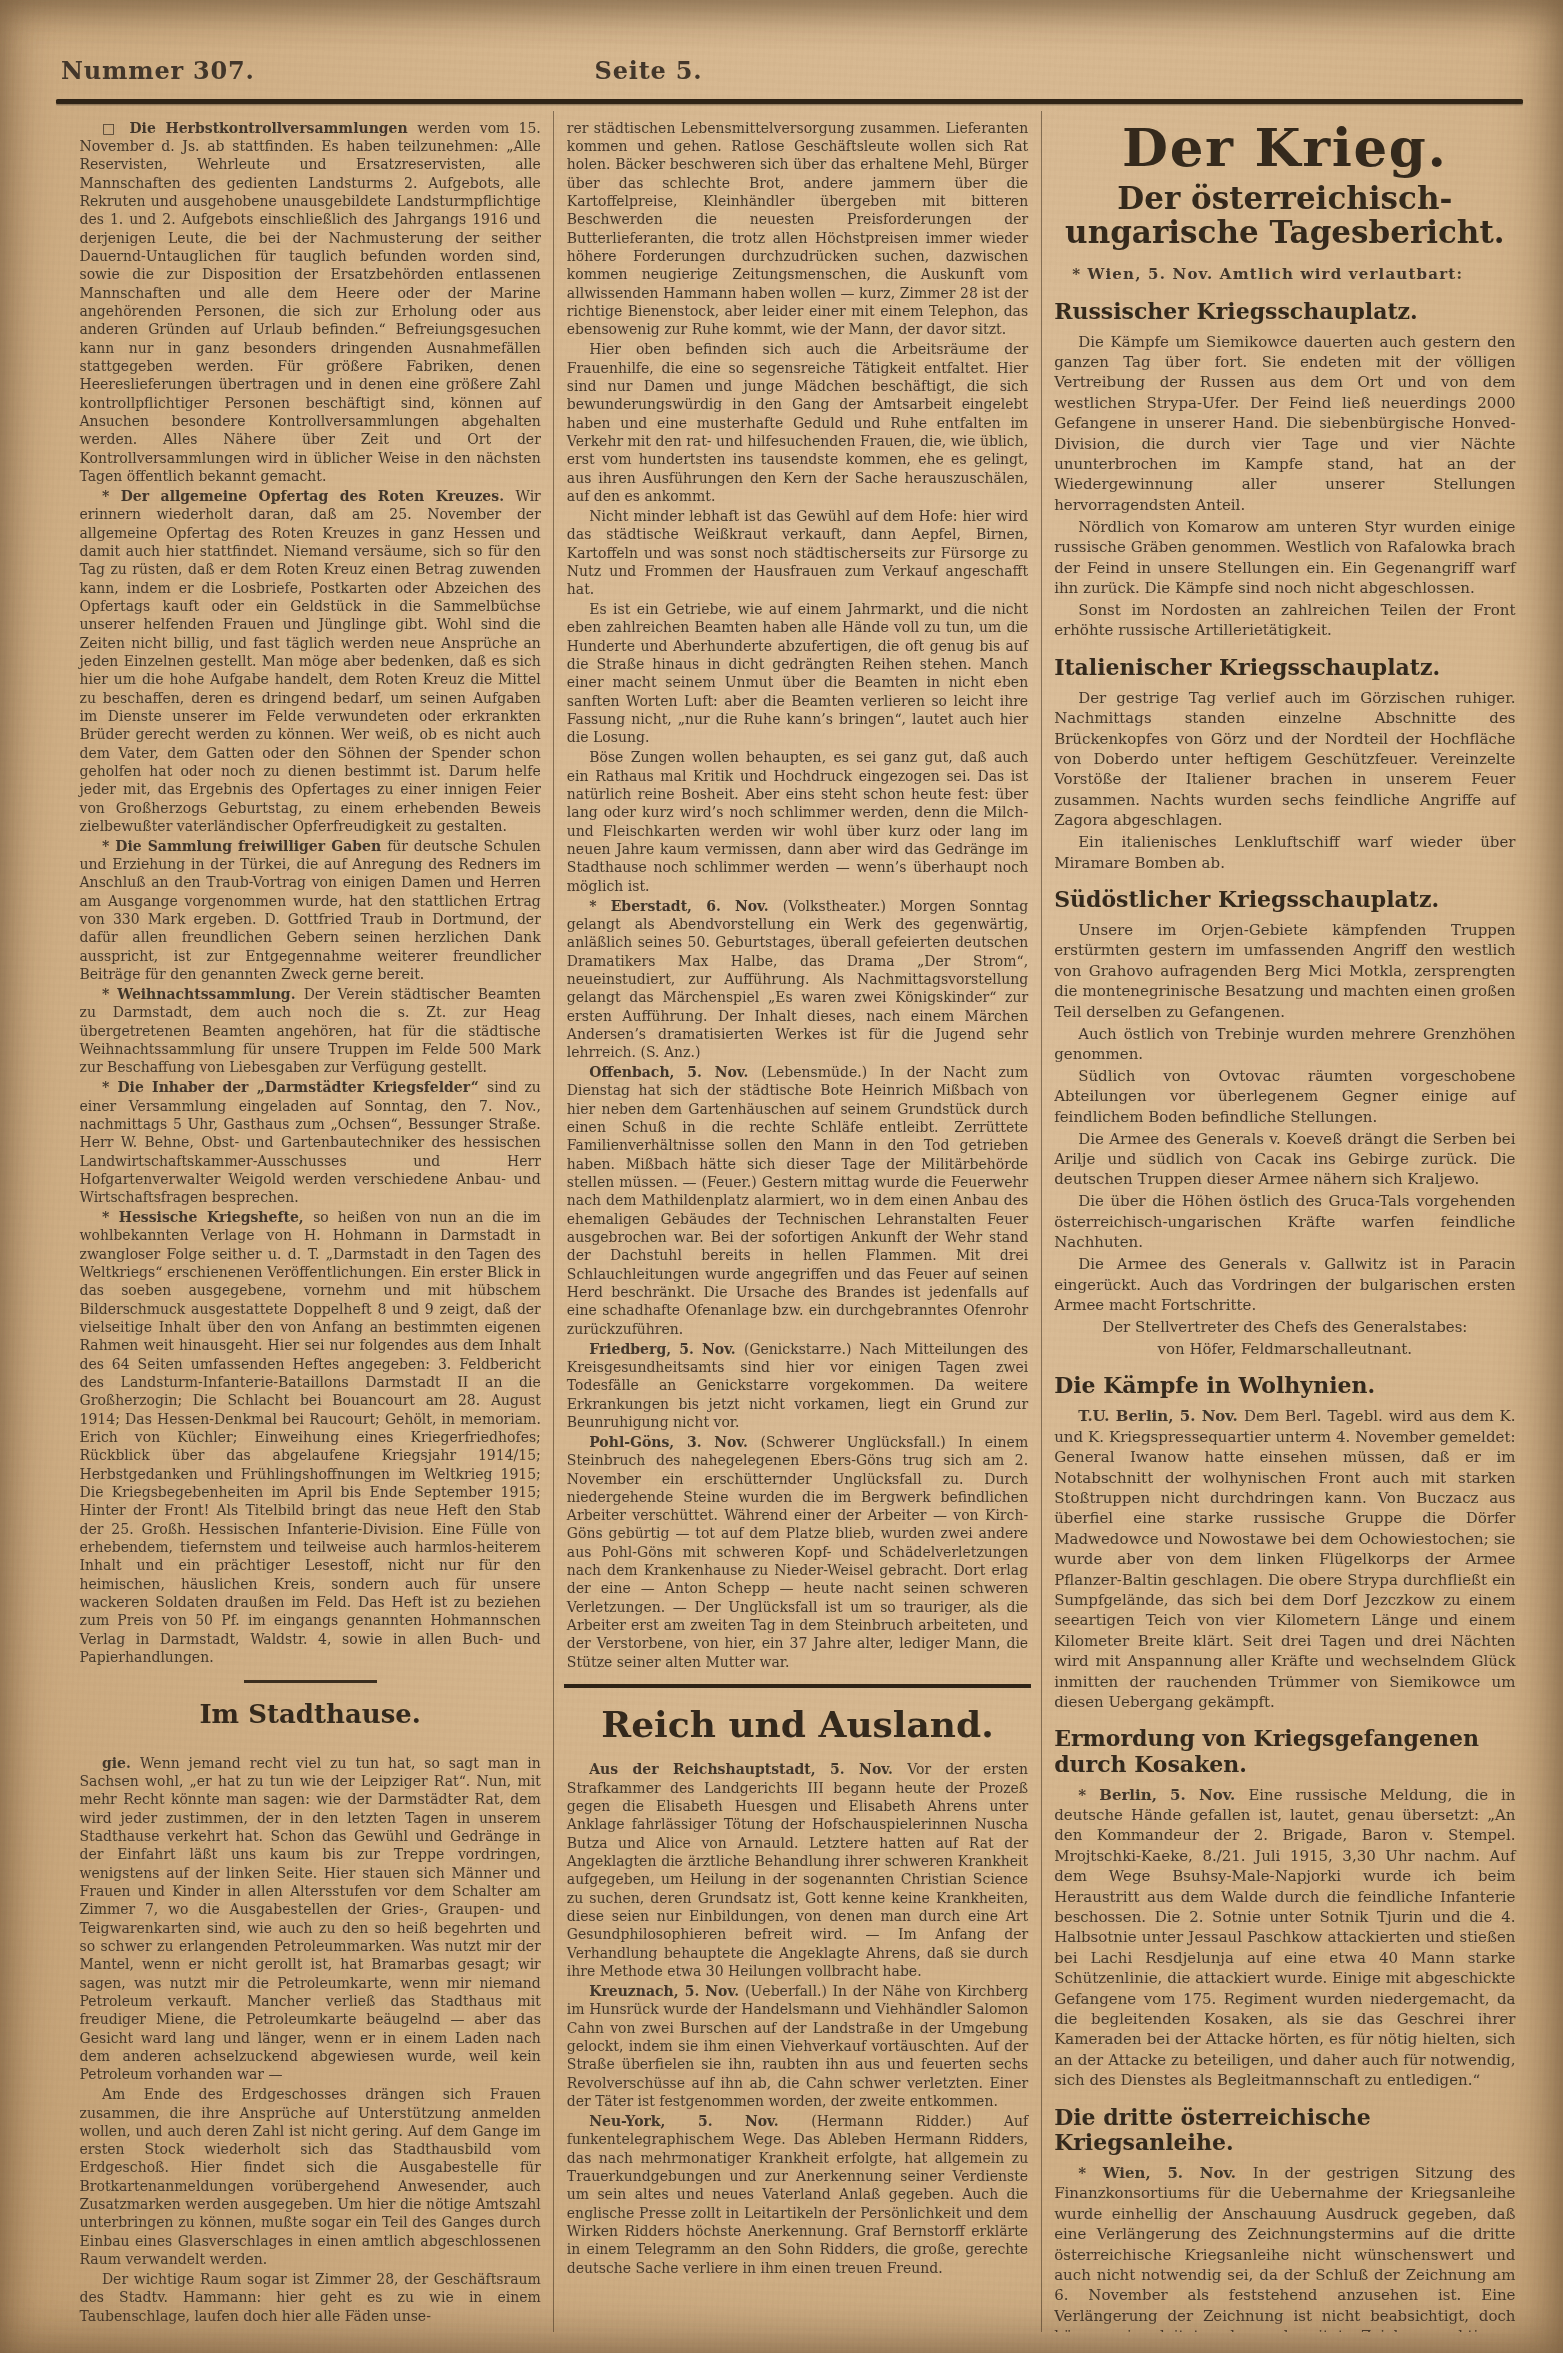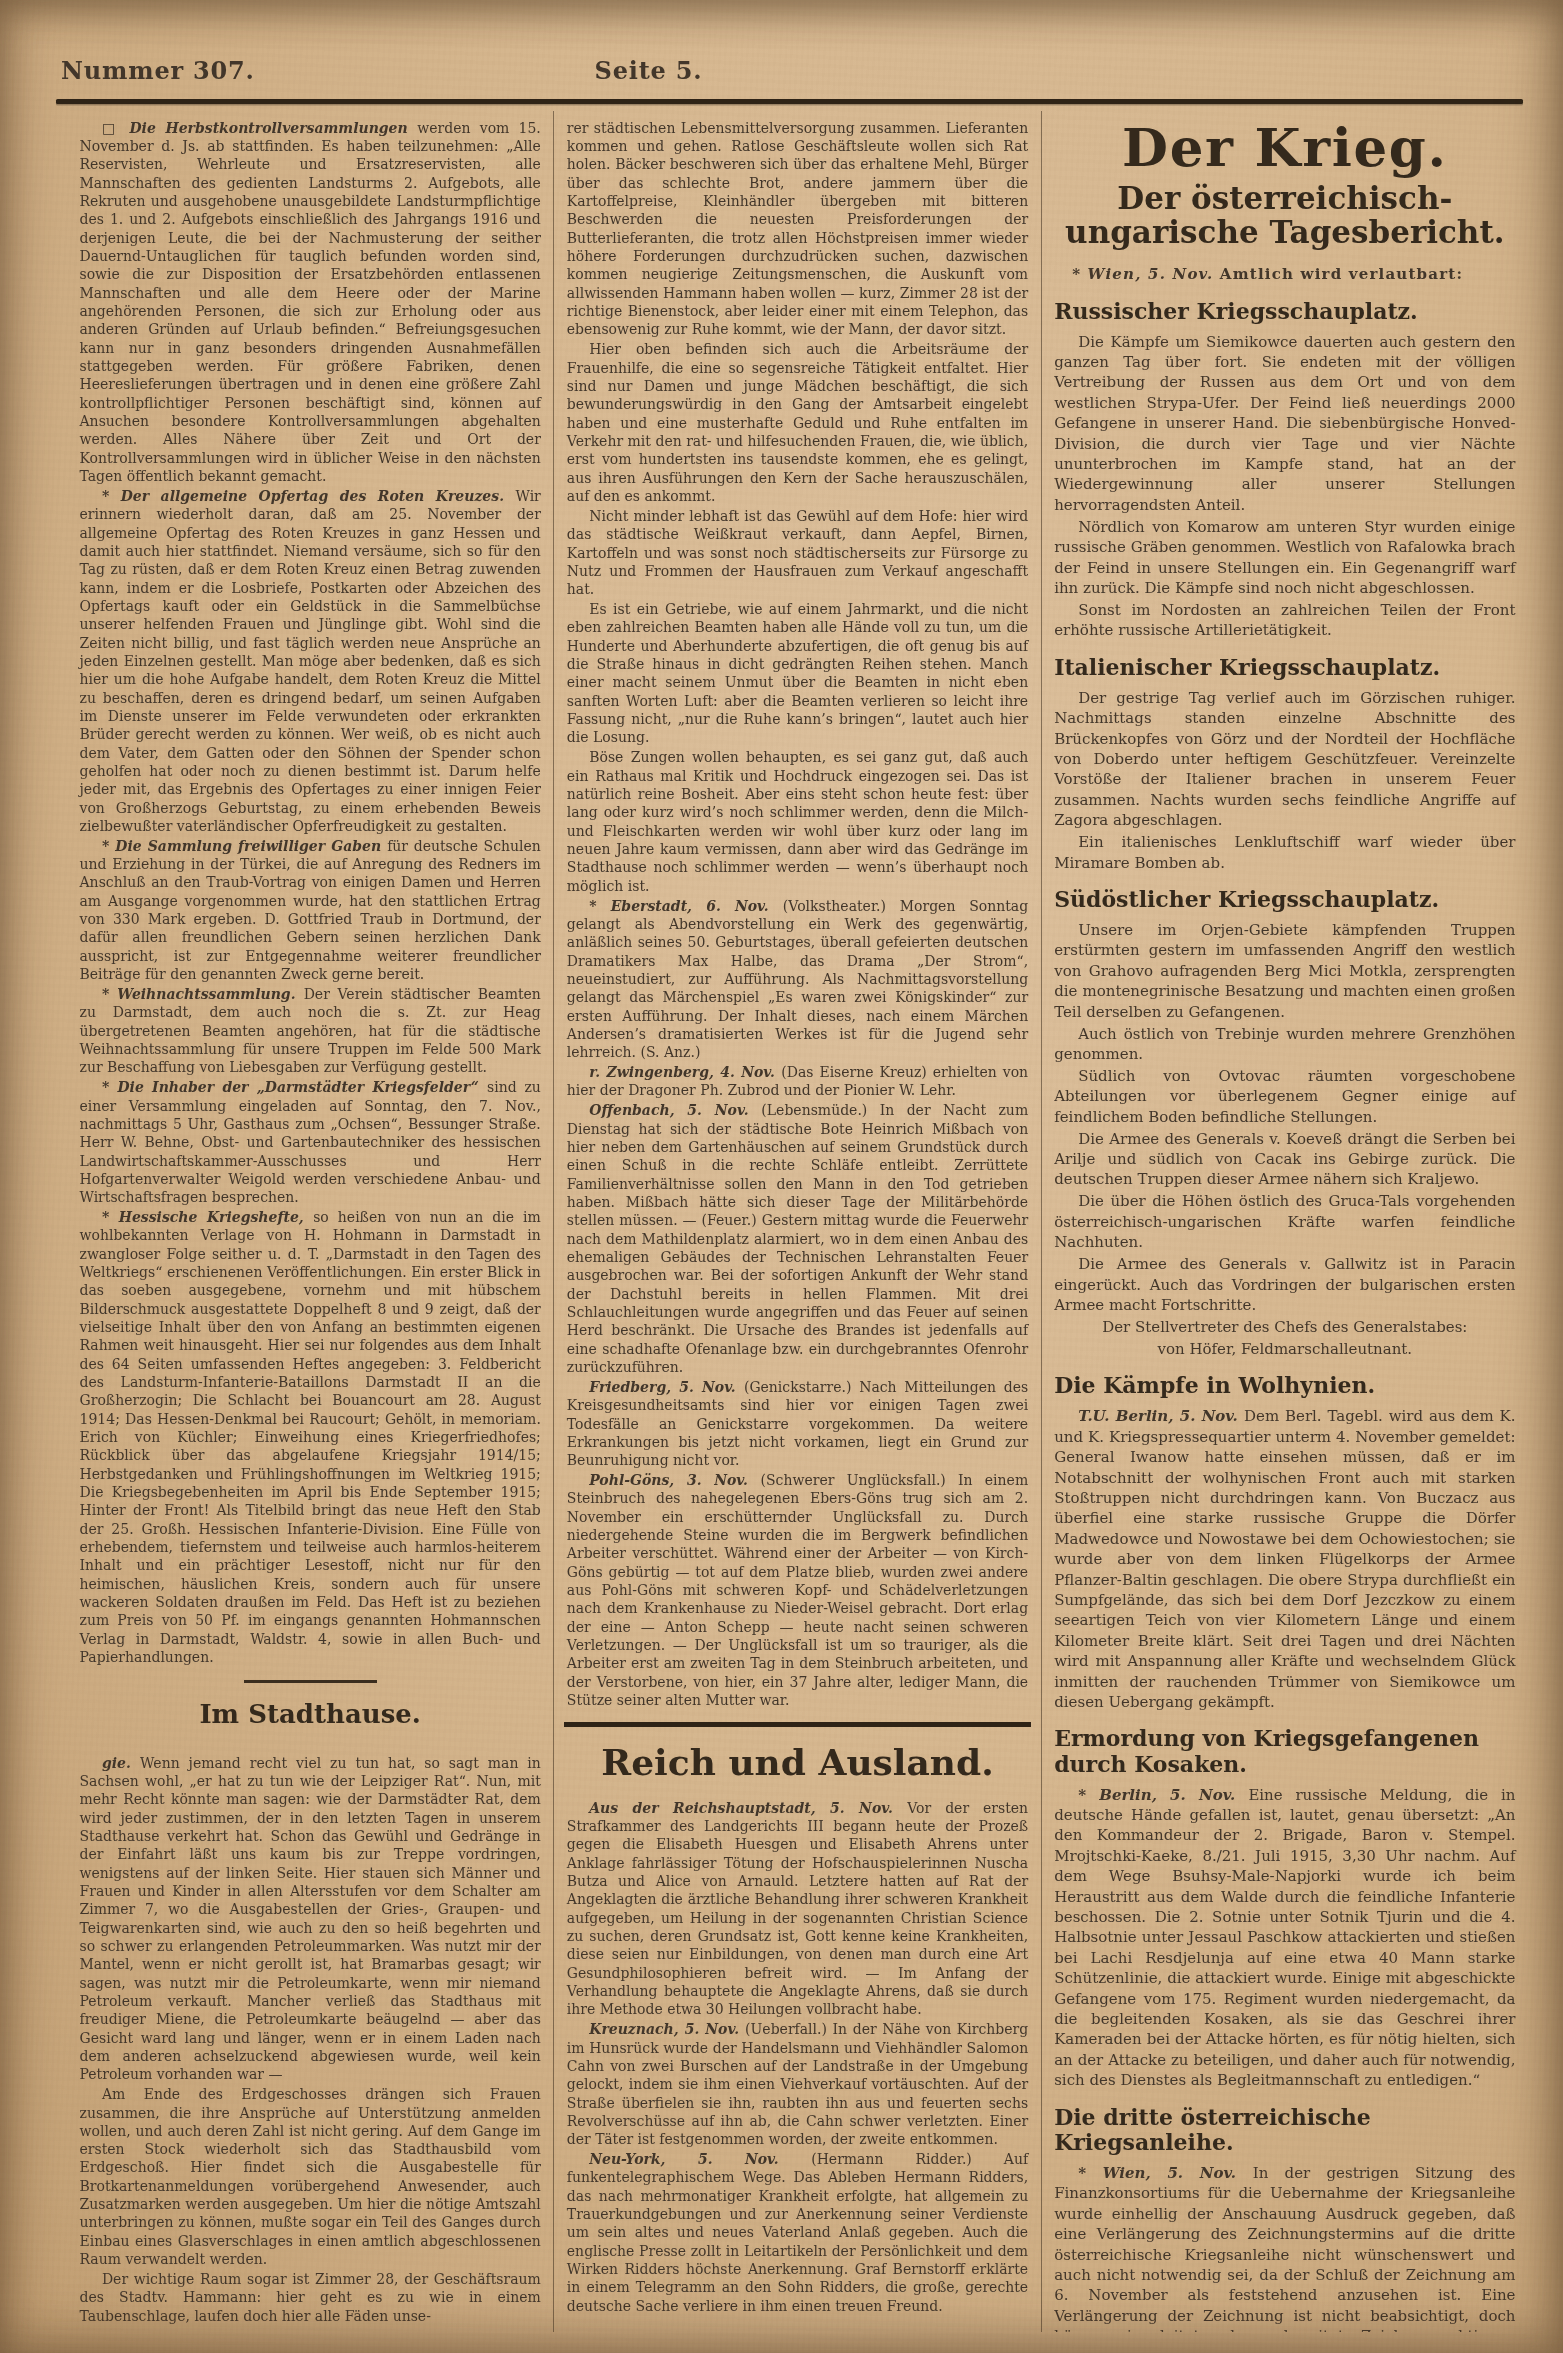--- a/index.html
+++ b/index.html
@@ -35,21 +35,21 @@
     display:flex;align-items:stretch;
   }
   .col{flex:1 1 0;padding:7.8px 12.5px 0 12.5px;overflow:hidden;}
   .col + .col{border-left:1.6px solid rgba(60,46,30,.55);}
   .col-1,.col-2{font-size:14px;line-height:1.31;}
   .col-3{font-size:15px;line-height:1.36;}
   p.np{margin:0 0 1.6px 0;text-indent:1.6em;text-align:justify;}
   p.np.noindent{text-indent:0;}
   p.np.center{text-align:center;text-indent:0;}
   p.np.spaced{letter-spacing:1.2px;font-weight:bold;text-indent:1.2em;}
-  .lead{font-weight:bold;font-style:italic;}
+  .lead{font-weight:bold;}
   .h-major{font-size:53px;font-weight:bold;text-align:center;margin:1.6px 0 4.7px;line-height:1.05;letter-spacing:1.6px;color:#34291c;}
   .h-sub2{font-size:31px;font-weight:bold;text-align:center;line-height:1.12;margin:0 0 14px;color:#34291c;}
   .h-section-lg{font-size:36px;font-weight:bold;text-align:center;margin:12.5px 0 12.5px;color:#34291c;}
   .h-section{font-size:26px;font-weight:bold;text-align:center;margin:11px 0 23px;color:#34291c;}
   .h-minor{font-size:22px;font-weight:bold;text-align:left;margin:14px 0 7.8px;line-height:1.15;color:#34291c;}
   .rule-small{width:133px;height:2.3px;background:#3a2d1e;margin:14px auto;}
   .rule-thick{height:4.7px;background:#2e2316;margin:12.5px -3.1px 4.7px;}
 </style>
 </head>
 <body>
@@ -77,21 +77,20 @@
         <p class="np">Am Ende des Erdgeschosses drängen sich Frauen zusammen, die ihre Ansprüche auf Unterstützung anmelden wollen, und auch deren Zahl ist nicht gering. Auf dem Gange im ersten Stock wiederholt sich das Stadthausbild vom Erdgeschoß. Hier findet sich die Ausgabestelle für Brotkartenanmeldungen vorübergehend Anwesender, auch Zusatzmarken werden ausgegeben. Um hier die nötige Amtszahl unterbringen zu können, mußte sogar ein Teil des Ganges durch Einbau eines Glasverschlages in einen amtlich abgeschlossenen Raum verwandelt werden.</p>
         <p class="np">Der wichtige Raum sogar ist Zimmer 28, der Geschäftsraum des Stadtv. Hammann: hier geht es zu wie in einem Taubenschlage, laufen doch hier alle Fäden unse-</p>
       </div>
       <div class="col col-2">
         <p class="np noindent">rer städtischen Lebensmittelversorgung zusammen. Lieferanten kommen und gehen. Ratlose Geschäftsleute wollen sich Rat holen. Bäcker beschweren sich über das erhaltene Mehl, Bürger über das schlechte Brot, andere jammern über die Kartoffelpreise, Kleinhändler übergeben mit bitteren Beschwerden die neuesten Preisforderungen der Butterlieferanten, die trotz allen Höchstpreisen immer wieder höhere Forderungen durchzudrücken suchen, dazwischen kommen neugierige Zeitungsmenschen, die Auskunft vom allwissenden Hammann haben wollen — kurz, Zimmer 28 ist der richtige Bienenstock, aber leider einer mit einem Telephon, das ebensowenig zur Ruhe kommt, wie der Mann, der davor sitzt.</p>
         <p class="np">Hier oben befinden sich auch die Arbeitsräume der Frauenhilfe, die eine so segensreiche Tätigkeit entfaltet. Hier sind nur Damen und junge Mädchen beschäftigt, die sich bewunderungswürdig in den Gang der Amtsarbeit eingelebt haben und eine musterhafte Geduld und Ruhe entfalten im Verkehr mit den rat- und hilfesuchenden Frauen, die, wie üblich, erst vom hundertsten ins tausendste kommen, ehe es gelingt, aus ihren Ausführungen den Kern der Sache herauszuschälen, auf den es ankommt.</p>
         <p class="np">Nicht minder lebhaft ist das Gewühl auf dem Hofe: hier wird das städtische Weißkraut verkauft, dann Aepfel, Birnen, Kartoffeln und was sonst noch städtischerseits zur Fürsorge zu Nutz und Frommen der Hausfrauen zum Verkauf angeschafft hat.</p>
         <p class="np">Es ist ein Getriebe, wie auf einem Jahrmarkt, und die nicht eben zahlreichen Beamten haben alle Hände voll zu tun, um die Hunderte und Aberhunderte abzufertigen, die oft genug bis auf die Straße hinaus in dicht gedrängten Reihen stehen. Manch einer macht seinem Unmut über die Beamten in nicht eben sanften Worten Luft: aber die Beamten verlieren so leicht ihre Fassung nicht, „nur die Ruhe kann’s bringen“, lautet auch hier die Losung.</p>
         <p class="np">Böse Zungen wollen behaupten, es sei ganz gut, daß auch ein Rathaus mal Kritik und Hochdruck eingezogen sei. Das ist natürlich reine Bosheit. Aber eins steht schon heute fest: über lang oder kurz wird’s noch schlimmer werden, denn die Milch- und Fleischkarten werden wir wohl über kurz oder lang im neuen Jahre kaum vermissen, dann aber wird das Gedränge im Stadthause noch schlimmer werden — wenn’s überhaupt noch möglich ist.</p>
         <p class="np"><span class="lead">* Eberstadt, 6. Nov. </span>(Volkstheater.) Morgen Sonntag gelangt als Abendvorstellung ein Werk des gegenwärtig, anläßlich seines 50. Geburtstages, überall gefeierten deutschen Dramatikers Max Halbe, das Drama „Der Strom“, neueinstudiert, zur Aufführung. Als Nachmittagsvorstellung gelangt das Märchenspiel „Es waren zwei Königskinder“ zur ersten Aufführung. Der Inhalt dieses, nach einem Märchen Andersen’s dramatisierten Werkes ist für die Jugend sehr lehrreich. (S. Anz.)</p>
-        <p class="np"><span class="lead">r. Zwingenberg, 4. Nov. </span>(Das Eiserne Kreuz) erhielten von hier der Dragoner Ph. Zubrod und der Pionier W. Lehr.</p>
         <p class="np"><span class="lead">Offenbach, 5. Nov. </span>(Lebensmüde.) In der Nacht zum Dienstag hat sich der städtische Bote Heinrich Mißbach von hier neben dem Gartenhäuschen auf seinem Grundstück durch einen Schuß in die rechte Schläfe entleibt. Zerrüttete Familienverhältnisse sollen den Mann in den Tod getrieben haben. Mißbach hätte sich dieser Tage der Militärbehörde stellen müssen. — (Feuer.) Gestern mittag wurde die Feuerwehr nach dem Mathildenplatz alarmiert, wo in dem einen Anbau des ehemaligen Gebäudes der Technischen Lehranstalten Feuer ausgebrochen war. Bei der sofortigen Ankunft der Wehr stand der Dachstuhl bereits in hellen Flammen. Mit drei Schlauchleitungen wurde angegriffen und das Feuer auf seinen Herd beschränkt. Die Ursache des Brandes ist jedenfalls auf eine schadhafte Ofenanlage bzw. ein durchgebranntes Ofenrohr zurückzuführen.</p>
         <p class="np"><span class="lead">Friedberg, 5. Nov. </span>(Genickstarre.) Nach Mitteilungen des Kreisgesundheitsamts sind hier vor einigen Tagen zwei Todesfälle an Genickstarre vorgekommen. Da weitere Erkrankungen bis jetzt nicht vorkamen, liegt ein Grund zur Beunruhigung nicht vor.</p>
         <p class="np"><span class="lead">Pohl-Göns, 3. Nov. </span>(Schwerer Unglücksfall.) In einem Steinbruch des nahegelegenen Ebers-Göns trug sich am 2. November ein erschütternder Unglücksfall zu. Durch niedergehende Steine wurden die im Bergwerk befindlichen Arbeiter verschüttet. Während einer der Arbeiter — von Kirch-Göns gebürtig — tot auf dem Platze blieb, wurden zwei andere aus Pohl-Göns mit schweren Kopf- und Schädelverletzungen nach dem Krankenhause zu Nieder-Weisel gebracht. Dort erlag der eine — Anton Schepp — heute nacht seinen schweren Verletzungen. — Der Unglücksfall ist um so trauriger, als die Arbeiter erst am zweiten Tag in dem Steinbruch arbeiteten, und der Verstorbene, von hier, ein 37 Jahre alter, lediger Mann, die Stütze seiner alten Mutter war.</p>
         <div class="rule-thick"></div>
         <div class="h-section-lg">Reich und Ausland.</div>
         <p class="np"><span class="lead">Aus der Reichshauptstadt, 5. Nov. </span>Vor der ersten Strafkammer des Landgerichts III begann heute der Prozeß gegen die Elisabeth Huesgen und Elisabeth Ahrens unter Anklage fahrlässiger Tötung der Hofschauspielerinnen Nuscha Butza und Alice von Arnauld. Letztere hatten auf Rat der Angeklagten die ärztliche Behandlung ihrer schweren Krankheit aufgegeben, um Heilung in der sogenannten Christian Science zu suchen, deren Grundsatz ist, Gott kenne keine Krankheiten, diese seien nur Einbildungen, von denen man durch eine Art Gesundphilosophieren befreit wird. — Im Anfang der Verhandlung behauptete die Angeklagte Ahrens, daß sie durch ihre Methode etwa 30 Heilungen vollbracht habe.</p>
         <p class="np"><span class="lead">Kreuznach, 5. Nov. </span>(Ueberfall.) In der Nähe von Kirchberg im Hunsrück wurde der Handelsmann und Viehhändler Salomon Cahn von zwei Burschen auf der Landstraße in der Umgebung gelockt, indem sie ihm einen Viehverkauf vortäuschten. Auf der Straße überfielen sie ihn, raubten ihn aus und feuerten sechs Revolverschüsse auf ihn ab, die Cahn schwer verletzten. Einer der Täter ist festgenommen worden, der zweite entkommen.</p>
         <p class="np"><span class="lead">Neu-York, 5. Nov. </span>(Hermann Ridder.) Auf funkentelegraphischem Wege. Das Ableben Hermann Ridders, das nach mehrmonatiger Krankheit erfolgte, hat allgemein zu Trauerkundgebungen und zur Anerkennung seiner Verdienste um sein altes und neues Vaterland Anlaß gegeben. Auch die englische Presse zollt in Leitartikeln der Persönlichkeit und dem Wirken Ridders höchste Anerkennung. Graf Bernstorff erklärte in einem Telegramm an den Sohn Ridders, die große, gerechte deutsche Sache verliere in ihm einen treuen Freund.</p>
       </div>
       <div class="col col-3">

